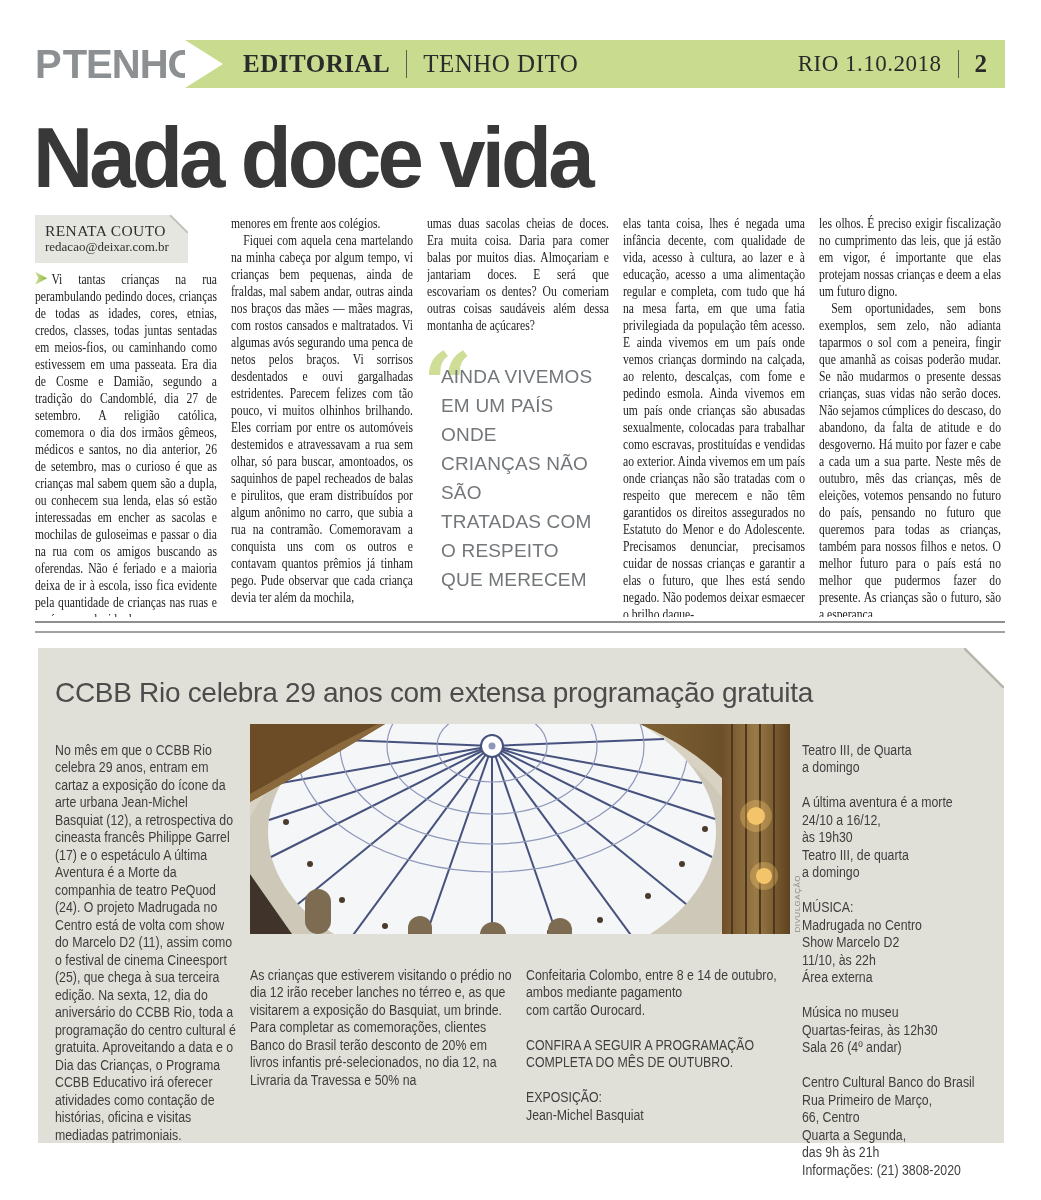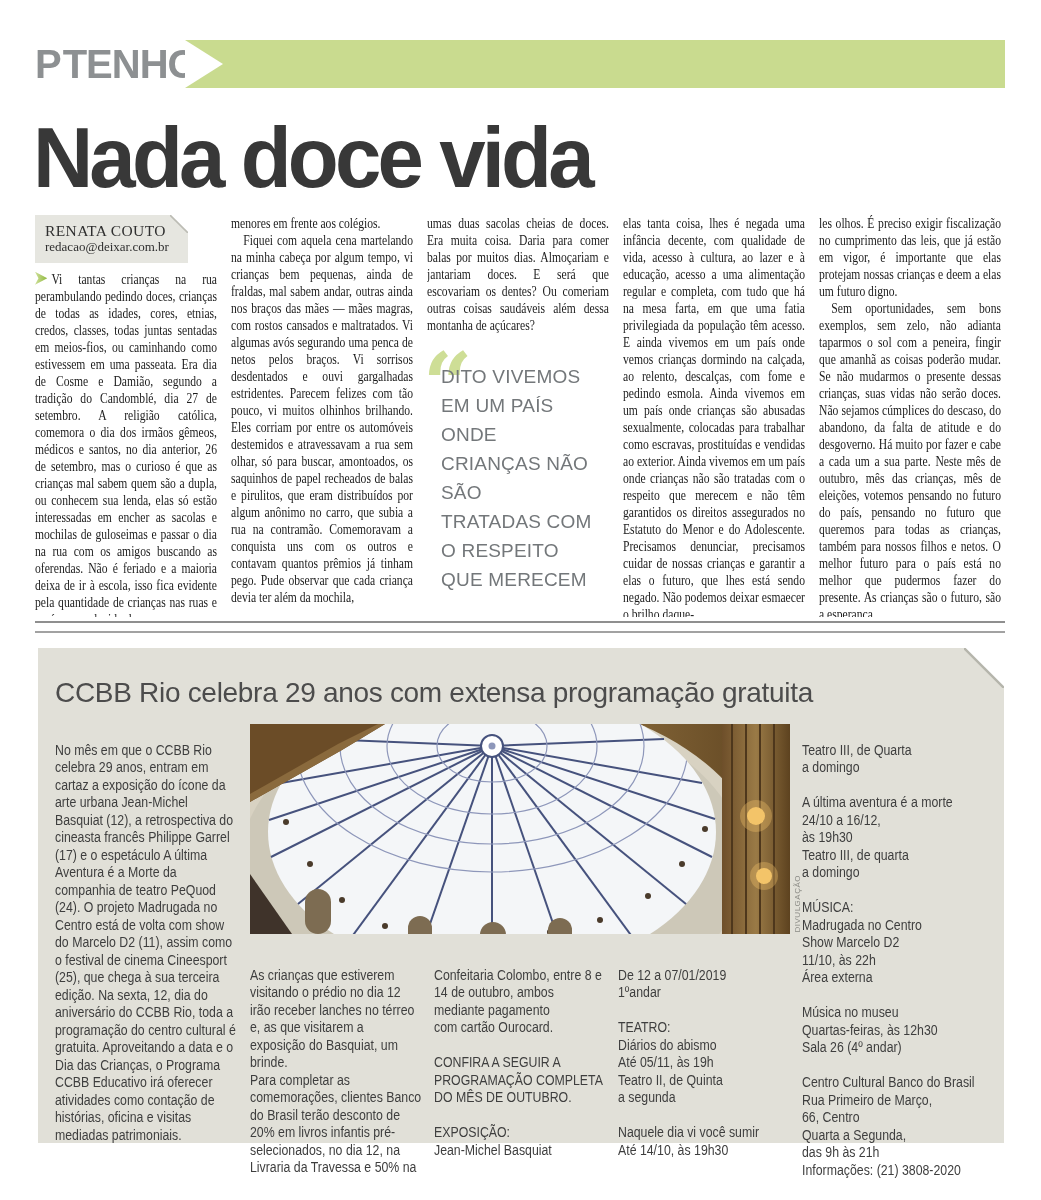--- a/index.html
+++ b/index.html
@@ -85,20 +85,30 @@
     <div class="logo">
       <span>P</span>
       <svg class="spiral" width="33" height="33" viewBox="0 0 34 34">
         <circle cx="17" cy="17" r="14" fill="none" stroke="#8d9092" stroke-width="4.6"></circle>
         <path d="M17 17 a2.2 2.2 0 1 0 2.2 2.2 a5 5 0 1 1 -5 -5 a8 8 0 1 1 -2 8.5" fill="none" stroke="#8d9092" stroke-width="2.1"></path>
       </svg>
       <span>TENHO</span>
     </div>
     <div class="banner">
       <div class="notch"></div>
+      <div class="banner-inner">
+        <span class="sec-label">EDITORIAL</span>
+        <span class="vrule"></span>
+        <span class="col-label">TENHO DITO</span>
+        <span class="banner-right">
+          <span class="edition">RIO 1.10.2018</span>
+          <span class="vrule"></span>
+          <span class="pageno">2</span>
+        </span>
+      </div>
     </div>
   </div>
 
   <div class="headline">Nada doce vida</div>
 
   <div class="article-row">
 
     <div class="article-col">
       <div class="byline-card">
         <svg class="dogear" width="18" height="18" viewBox="0 0 18 18">
@@ -119,21 +129,21 @@
         <p class="indent">Fiquei com aquela cena martelando na minha cabeça por algum tempo, vi crianças bem pequenas, ainda de fraldas, mal sabem andar, outras ainda nos braços das mães — mães magras, com rostos cansados e maltratados. Vi algumas avós segurando uma penca de netos pelos braços. Vi sorrisos desdentados e ouvi gargalhadas estridentes. Parecem felizes com tão pouco, vi muitos olhinhos brilhando. Eles corriam por entre os automóveis destemidos e atravessavam a rua sem olhar, só para buscar, amontoados, os saquinhos de papel recheados de balas e pirulitos, que eram distribuídos por algum anônimo no carro, que subia a rua na contramão. Comemoravam a conquista uns com os outros e contavam quantos prêmios já tinham pego. Pude observar que cada criança devia ter além da mochila,</p>
       </div>
     </div>
 
     <div class="article-col">
       <div class="col-inner">
         <p>umas duas sacolas cheias de doces. Era muita coisa. Daria para comer balas por muitos dias. Almoçariam e jantariam doces. E será que escovariam os dentes? Ou comeriam outras coisas saudáveis além dessa montanha de açúcares?</p>
       </div>
       <div class="pull-quote">
         <span class="pq-open">“</span>
-        <div class="pq-text">DITO VIVEMOS
+        <div class="pq-text">AINDA VIVEMOS
 EM UM PAÍS ONDE
 CRIANÇAS NÃO SÃO
 TRATADAS COM
 O RESPEITO
 QUE MERECEM</div>
         <span class="pq-close">“</span>
       </div>
       <div class="col-inner">
         <p class="indent">Fiquei pensando na realidade da maioria das crianças deste nosso país, e no quanto precisam receber cuidado, atenção e educação. Falta a</p>
       </div>
@@ -258,33 +268,20 @@
         </div>
         <div class="feature-text">
           <div class="ft-inner">Confeitaria Colombo, entre 8 e 14 de outubro, ambos mediante pagamento
 com cartão Ourocard.
 
 CONFIRA A SEGUIR A PROGRAMAÇÃO COMPLETA DO MÊS DE OUTUBRO.
 
 EXPOSIÇÃO:
 Jean-Michel Basquiat</div>
         </div>
-        <div class="feature-text">
-          <div class="ft-inner">De 12 a 07/01/2019
-1ºandar
-
-TEATRO:
-Diários do abismo
-Até 05/11, às 19h
-Teatro II, de Quinta
-a segunda
-
-Naquele dia vi você sumir
-Até 14/10, às 19h30</div>
-        </div>
       </div>
 
       <div class="feature-text f-right">
         <div class="ft-inner">Teatro III, de Quarta
 a domingo
 
 A última aventura é a morte
 24/10 a 16/12,
 às 19h30
 Teatro III, de quarta

